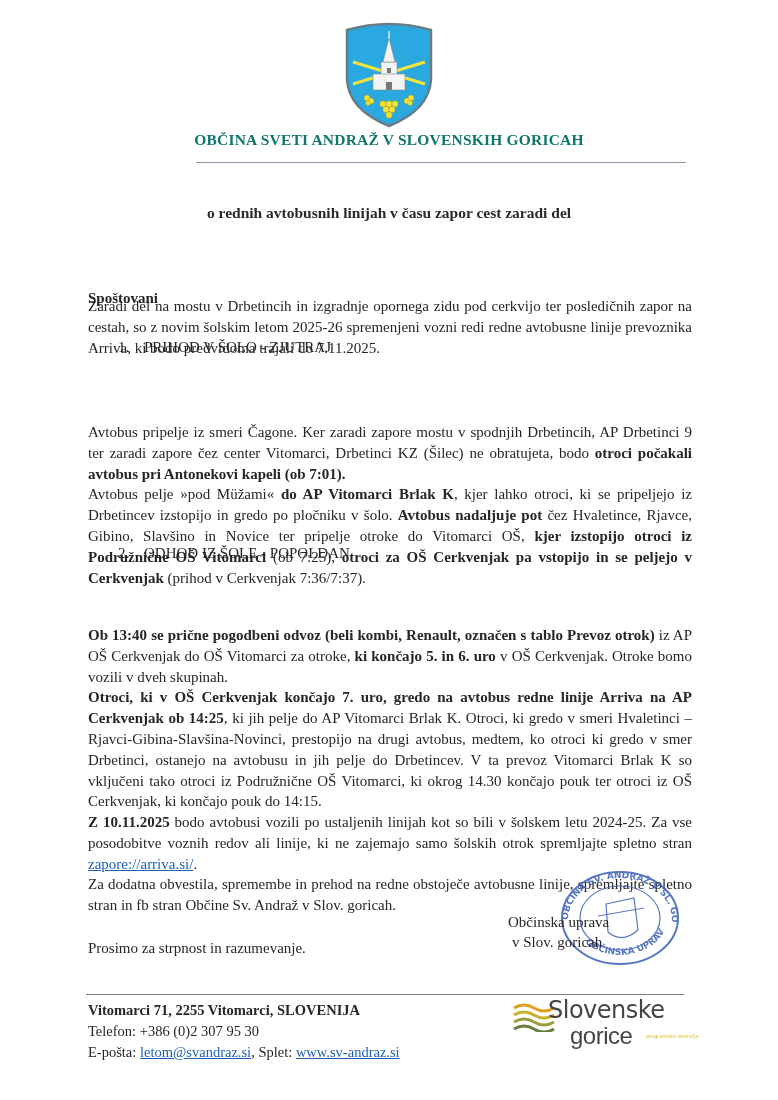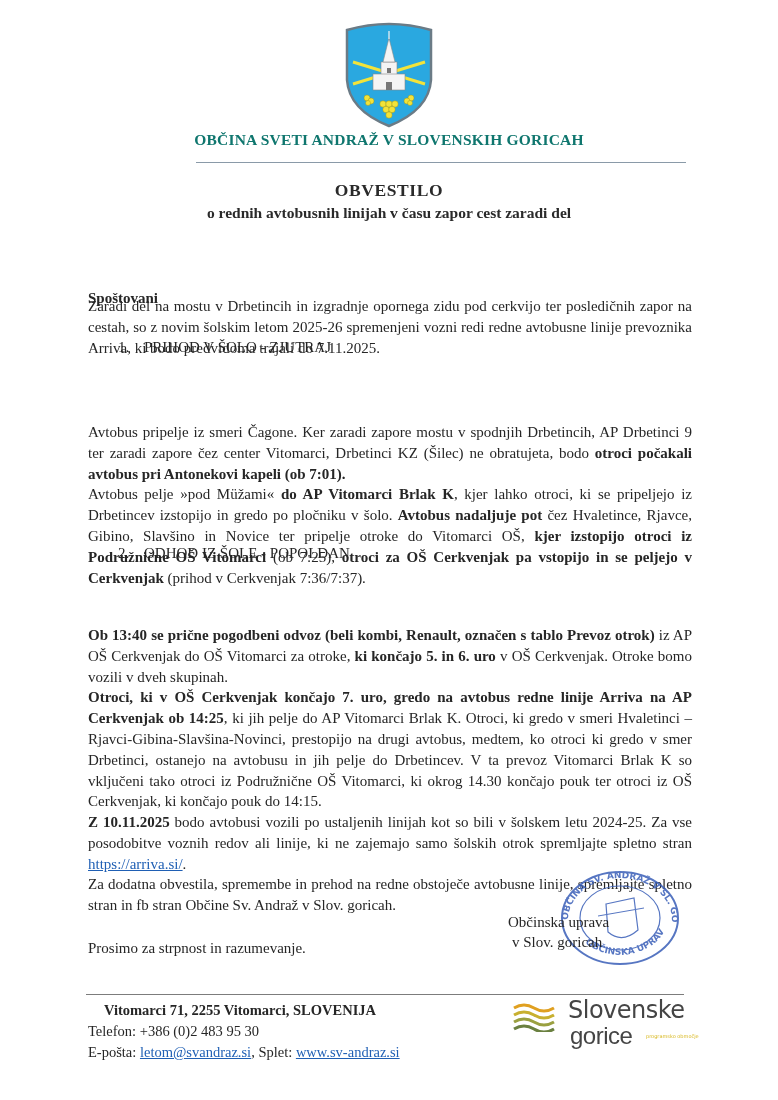--- a/index.html
+++ b/index.html
@@ -43,24 +43,24 @@
   b { font-weight: bold; }
   a { color: #1f5fb4; text-decoration: underline; }
   .signature {
     position: absolute; left: 496px; top: 912px; width: 180px;
     font-size: 15px; line-height: 20px; color: #262626;
   }
   .signature div { white-space: nowrap; }
   .stamp { position: absolute; left: 558px; top: 868px; width: 124px; height: 100px; opacity: 0.85; }
   .hr-bottom { position: absolute; left: 86px; width: 598px; top: 994px; height: 1px; background: #7c7c7c; }
   .footer { position: absolute; left: 88px; top: 1000px; font-size: 14.5px; line-height: 21px; color: #262626; }
-  .footer .addr { font-weight: bold; margin-left: 16px; }
+  .footer .addr { font-weight: bold; }
   .logo-sg { position: absolute; left: 512px; top: 998px; width: 190px; height: 60px; }
   .logo-sg .waves { position: absolute; left: 0; top: 4px; width: 44px; height: 30px; }
-  .logo-sg .w1 { font-family: "DejaVu Sans", sans-serif; font-size: 24px; color: #454545; position: absolute; left: 36px; top: -2px; letter-spacing: -0.5px; margin-left: 20px; }
+  .logo-sg .w1 { font-family: "DejaVu Sans", sans-serif; font-size: 24px; color: #454545; position: absolute; left: 36px; top: -2px; letter-spacing: -0.5px; }
   .logo-sg .w2 { font-family: Liberation Sans, sans-serif; font-size: 24px; color: #454545; position: absolute; left: 58px; top: 24px; letter-spacing: -0.5px; }
   .logo-sg .tag { position: absolute; left: 134px; top: 35px; font-family: "DejaVu Sans", sans-serif; font-size: 5px; color: #d8b820; line-height: 6px; }
 </style>
 </head>
 <body>
 
 <div class="page">
 
   <svg class="crest" viewBox="0 0 92 106">
     <path d="M4 8 Q46 -4 88 8 L88 58 Q86 88 46 104 Q6 88 4 58 Z" fill="#2aa8e0" stroke="#6b7b86" stroke-width="2.5"></path>
@@ -83,21 +83,20 @@
         <circle cx="52" cy="82" r="3.2"></circle>
       <circle cx="43" cy="87.5" r="3.2"></circle>
         <circle cx="49" cy="87.5" r="3.2"></circle>
         <circle cx="46" cy="93" r="3.2"></circle>
     </g>
   </svg>
 
   <div class="municipality">OBČINA SVETI ANDRAŽ V SLOVENSKIH GORICAH</div>
   <div class="hr-top"></div>
 
-  <div class="title">OBVESTILO</div>
   <div class="subtitle">o rednih avtobusnih linijah v času zapor cest zaradi del</div>
 
   <div class="body-text greeting">Spoštovani</div>
   <div class="body-text intro">Zaradi del na mostu v Drbetincih in izgradnje opornega zidu pod cerkvijo ter posledičnih zapor na cestah, so z novim šolskim letom 2025-26 spremenjeni vozni redi redne avtobusne linije prevoznika Arriva, ki bodo predvidoma trajali do 7.11.2025.</div>
 
   <div class="heading h1">
     <span class="num">1.</span><span>PRIHOD V ŠOLO - ZJUTRAJ</span>
   </div>
   <div class="body-text s1">
     <p><span>Avtobus pripelje iz smeri Čagone. Ker zaradi zapore mostu v spodnjih Drbetincih, AP Drbetinci 9 ter zaradi zapore čez center Vitomarci, Drbetinci KZ (Šilec) ne obratujeta, bodo </span><b>otroci počakali avtobus pri Antonekovi kapeli (ob 7:01).</b></p>
@@ -106,21 +105,21 @@
 
   <div class="heading h2">
     <span class="num">2.</span><span>ODHOD IZ ŠOLE - POPOLDAN</span>
   </div>
   <div class="body-text s2">
     <p><b>Ob 13:40 se prične pogodbeni odvoz (beli kombi, Renault, označen s tablo Prevoz otrok)</b><span> iz AP OŠ Cerkvenjak do OŠ Vitomarci za otroke, </span><b>ki končajo 5. in 6. uro</b><span> v OŠ Cerkvenjak. Otroke bomo vozili v dveh skupinah.</span></p>
     <p><b>Otroci, ki v OŠ Cerkvenjak končajo 7. uro, gredo na avtobus redne linije Arriva na AP Cerkvenjak ob 14:25</b><span>, ki jih pelje do AP Vitomarci Brlak K. Otroci, ki gredo v smeri Hvaletinci – Rjavci-Gibina-Slavšina-Novinci, prestopijo na drugi avtobus, medtem, ko otroci ki gredo v smer Drbetinci, ostanejo na avtobusu in jih pelje do Drbetincev. V ta prevoz Vitomarci Brlak K so vključeni tako otroci iz Podružnične OŠ Vitomarci, ki okrog 14.30 končajo pouk ter otroci iz OŠ Cerkvenjak, ki končajo pouk do 14:15.</span></p>
   </div>
 
   <div class="body-text s3">
-    <p><b>Z 10.11.2025</b><span> bodo avtobusi vozili po ustaljenih linijah kot so bili v šolskem letu 2024-25. Za vse posodobitve voznih redov ali linije, ki ne zajemajo samo šolskih otrok spremljajte spletno stran </span><a href="#">https://arriva.si/</a><span>.</span></p>
+    <p><b>Z 10.11.2025</b><span> bodo avtobusi vozili po ustaljenih linijah kot so bili v šolskem letu 2024-25. Za vse posodobitve voznih redov ali linije, ki ne zajemajo samo šolskih otrok spremljajte spletno stran </span><a href="#">zapore://arriva.si/</a><span>.</span></p>
     <p>Za dodatna obvestila, spremembe in prehod na redne obstoječe avtobusne linije, spremljajte spletno stran in fb stran Občine Sv. Andraž v Slov. goricah.</p>
   </div>
 
   <div class="body-text closing">Prosimo za strpnost in razumevanje.</div>
 
   <svg class="stamp" viewBox="0 0 124 100">
     <ellipse cx="62" cy="50" rx="58" ry="46" fill="none" stroke="#3a5fb8" stroke-width="2"></ellipse>
     <ellipse cx="62" cy="50" rx="40" ry="32" fill="none" stroke="#3a5fb8" stroke-width="1.2"></ellipse>
     <path d="M48 36 L76 30 L80 62 Q64 76 50 64 Z" fill="none" stroke="#3a5fb8" stroke-width="1.2"></path>
     <line x1="40" y1="48" x2="86" y2="40" stroke="#3a5fb8" stroke-width="1"></line>
@@ -137,21 +136,21 @@
   </svg>
 
   <div class="signature">
     <div style="padding-left:12px">Občinska uprava</div>
     <div style="padding-left:16px">v Slov. goricah</div>
   </div>
 
   <div class="hr-bottom"></div>
   <div class="footer">
     <div class="addr">Vitomarci 71, 2255 Vitomarci, SLOVENIJA</div>
-    <div>Telefon: +386 (0)2 483 95 30</div>
+    <div>Telefon: +386 (0)2 307 95 30</div>
     <div><span>E-pošta: </span><a href="#">letom@svandraz.si</a><span>, Splet: </span><a href="#">www.sv-andraz.si</a></div>
   </div>
 
   <div class="logo-sg">
     <svg class="waves" viewBox="0 0 44 30">
       <path d="M2 6 Q12 0 22 6 T42 6" stroke="#e0a020" stroke-width="3" fill="none"></path>
       <path d="M2 13 Q12 7 22 13 T42 13" stroke="#c8b030" stroke-width="3" fill="none"></path>
       <path d="M2 20 Q12 14 22 20 T42 20" stroke="#9aa040" stroke-width="3" fill="none"></path>
       <path d="M2 27 Q12 21 22 27 T42 27" stroke="#6a8040" stroke-width="3" fill="none"></path>
     </svg>

